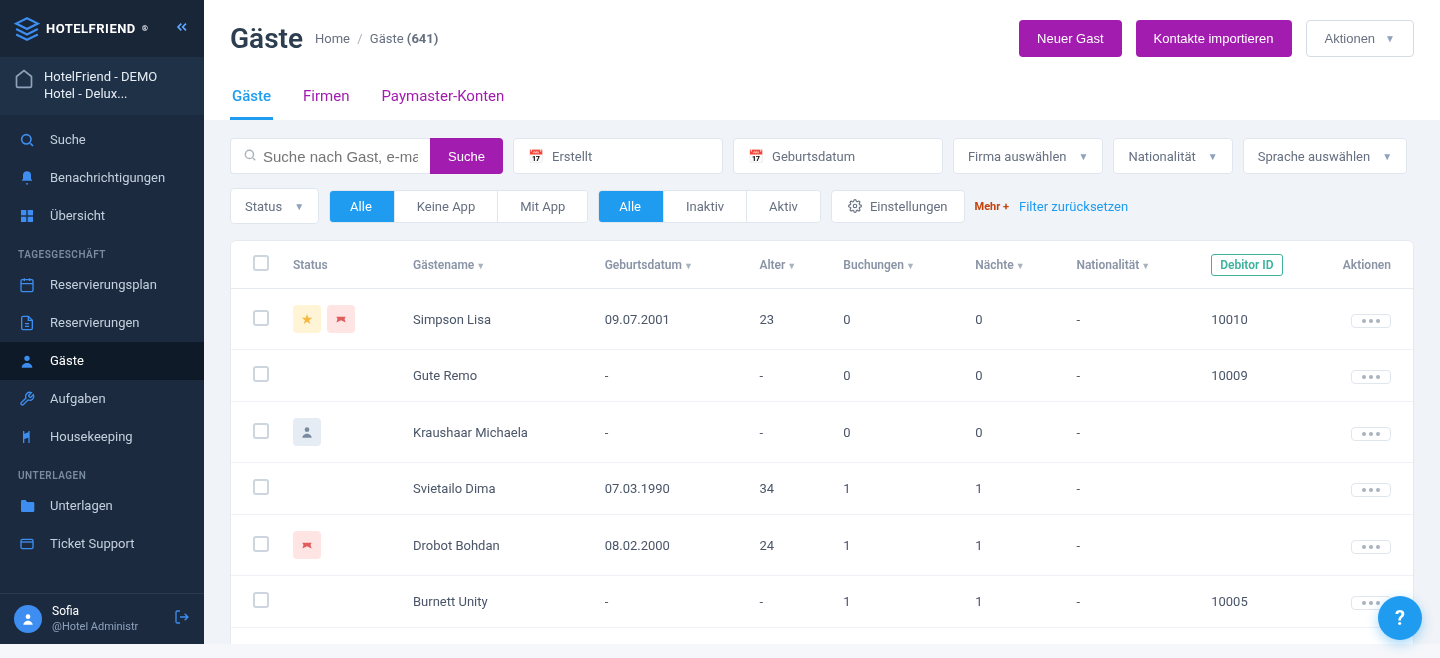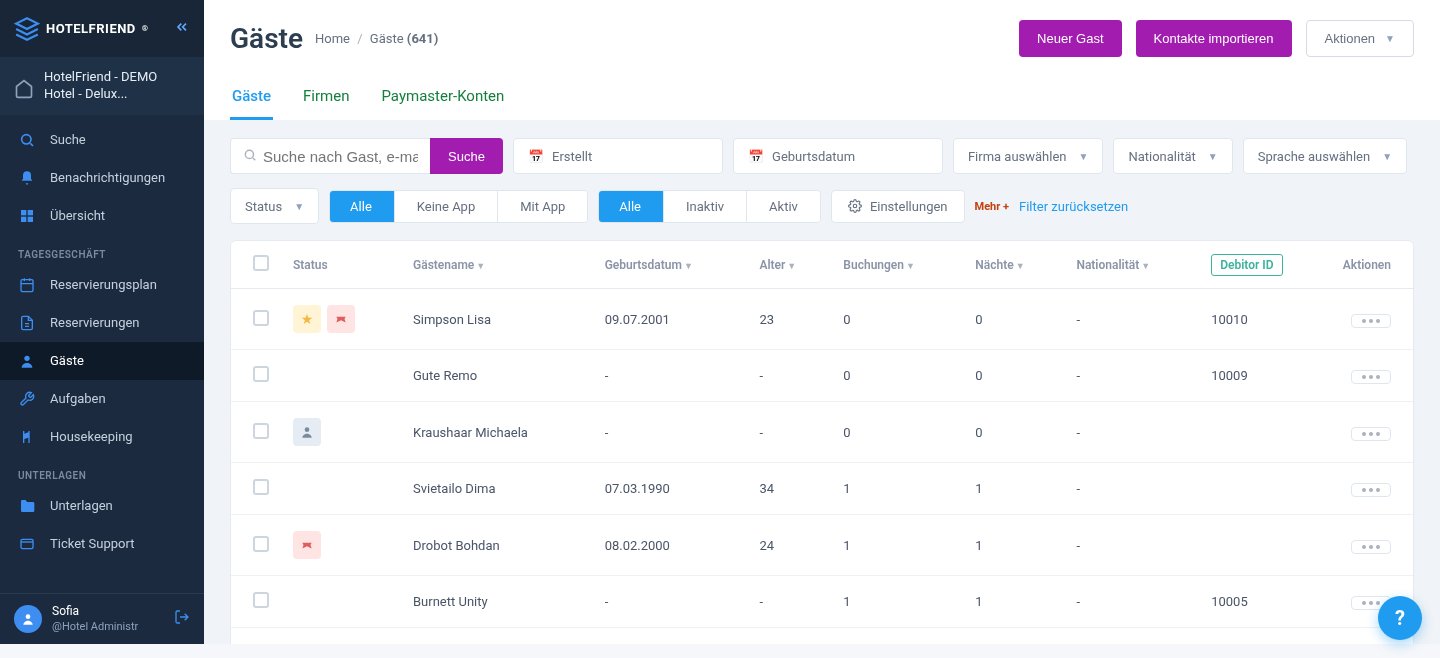--- a/index.html
+++ b/index.html
@@ -5,21 +5,21 @@
 * { margin: 0; padding: 0; box-sizing: border-box; }
 body { font-family: -apple-system, BlinkMacSystemFont, "Segoe UI", Roboto, sans-serif; background: #f5f7fa; overflow: hidden; width: 1440px; height: 658px; color: #4a5568; }
 .app { display: flex; height: 644px; }
 
 
 .sidebar { width: 204px; background: #1b2a3e; color: #c5d0de; display: flex; flex-direction: column; position: relative; }
 .sidebar-header { height: 57px; display: flex; align-items: center; padding: 0 14px; background: #182637; }
 .logo { display: flex; align-items: center; gap: 6px; font-weight: 700; letter-spacing: 0.5px; font-size: 13px; color: #fff; }
 .logo svg { flex-shrink: 0; }
 .collapse-btn { margin-left: auto; color: #5fa8ff; cursor: pointer; }
-.hotel-box { padding: 12px 14px; display: flex; align-items: flex-end; gap: 10px; background: #1f3147; }
+.hotel-box { padding: 12px 14px; display: flex; align-items: flex-start; gap: 10px; background: #1f3147; }
 .hotel-box .home-icon { color: #8ea2bb; }
 .hotel-box .txt { font-size: 13px; line-height: 1.3; color: #e6edf5; }
 .nav { flex: 1; overflow-y: auto; padding-top: 6px; }
 .nav::-webkit-scrollbar { width: 6px; }
 .nav::-webkit-scrollbar-thumb { background: #3a4a5e; border-radius: 3px; }
 .nav-item { display: flex; align-items: center; gap: 14px; padding: 10px 18px; font-size: 13px; cursor: pointer; color: #c5d0de; }
 .nav-item.active { background: #0f1a28; color: #fff; }
 .nav-item .ni-icon { width: 18px; height: 18px; display: flex; align-items: center; justify-content: center; color: #3d8ef0; }
 .nav-section { padding: 14px 18px 6px; font-size: 10px; letter-spacing: 0.5px; color: #7a8ba0; font-weight: 600; text-transform: uppercase; }
 .sidebar-footer { border-top: 1px solid #2a3a4f; padding: 10px 14px; display: flex; align-items: center; gap: 10px; }
@@ -36,21 +36,21 @@
 .page-title { font-size: 28px; font-weight: 600; color: #2c3e50; margin-right: 12px; }
 .breadcrumb { font-size: 13px; color: #667080; }
 .breadcrumb .sep { margin: 0 4px; color: #aab2bd; }
 .breadcrumb .cur { color: #667080; }
 .top-actions { margin-left: auto; display: flex; gap: 14px; }
 .btn { border: none; border-radius: 4px; padding: 10px 18px; font-size: 13px; cursor: pointer; font-weight: 500; }
 .btn-primary { background: #a21caf; color: #fff; }
 .btn-outline { background: #fff; border: 1px solid #d5dce5; color: #667080; display: flex; align-items: center; gap: 6px; }
 
 .tabs { display: flex; gap: 28px; margin-top: 18px; }
-.tab { padding: 12px 2px; font-size: 15px; color: #15803d; cursor: pointer; border-bottom: 3px solid transparent; }
+.tab { padding: 12px 2px; font-size: 15px; color: #a21caf; cursor: pointer; border-bottom: 3px solid transparent; }
 .tab.active { color: #1f9cf0; border-bottom-color: #1f9cf0; font-weight: 500; }
 
 .content { padding: 18px 26px; flex: 1; overflow: auto; }
 .filters { display: flex; flex-wrap: wrap; gap: 10px; margin-bottom: 14px; }
 .search-wrap { display: flex; }
 .search-input { display: flex; align-items: center; background: #fff; border: 1px solid #e0e6ed; border-right: none; border-radius: 4px 0 0 4px; padding: 0 12px; height: 36px; width: 200px; }
 .search-input input { border: none; outline: none; font-size: 15px; width: 100%; color: #4a5568; }
 .search-input .sicon { color: #aab2bd; margin-right: 6px; }
 .btn-search { border-radius: 0 4px 4px 0; height: 36px; padding: 0 18px; }
 .filter-box { background: #fff; border: 1px solid #e0e6ed; border-radius: 4px; height: 36px; display: flex; align-items: center; padding: 0 14px; font-size: 13px; color: #667080; cursor: pointer; gap: 8px; }

